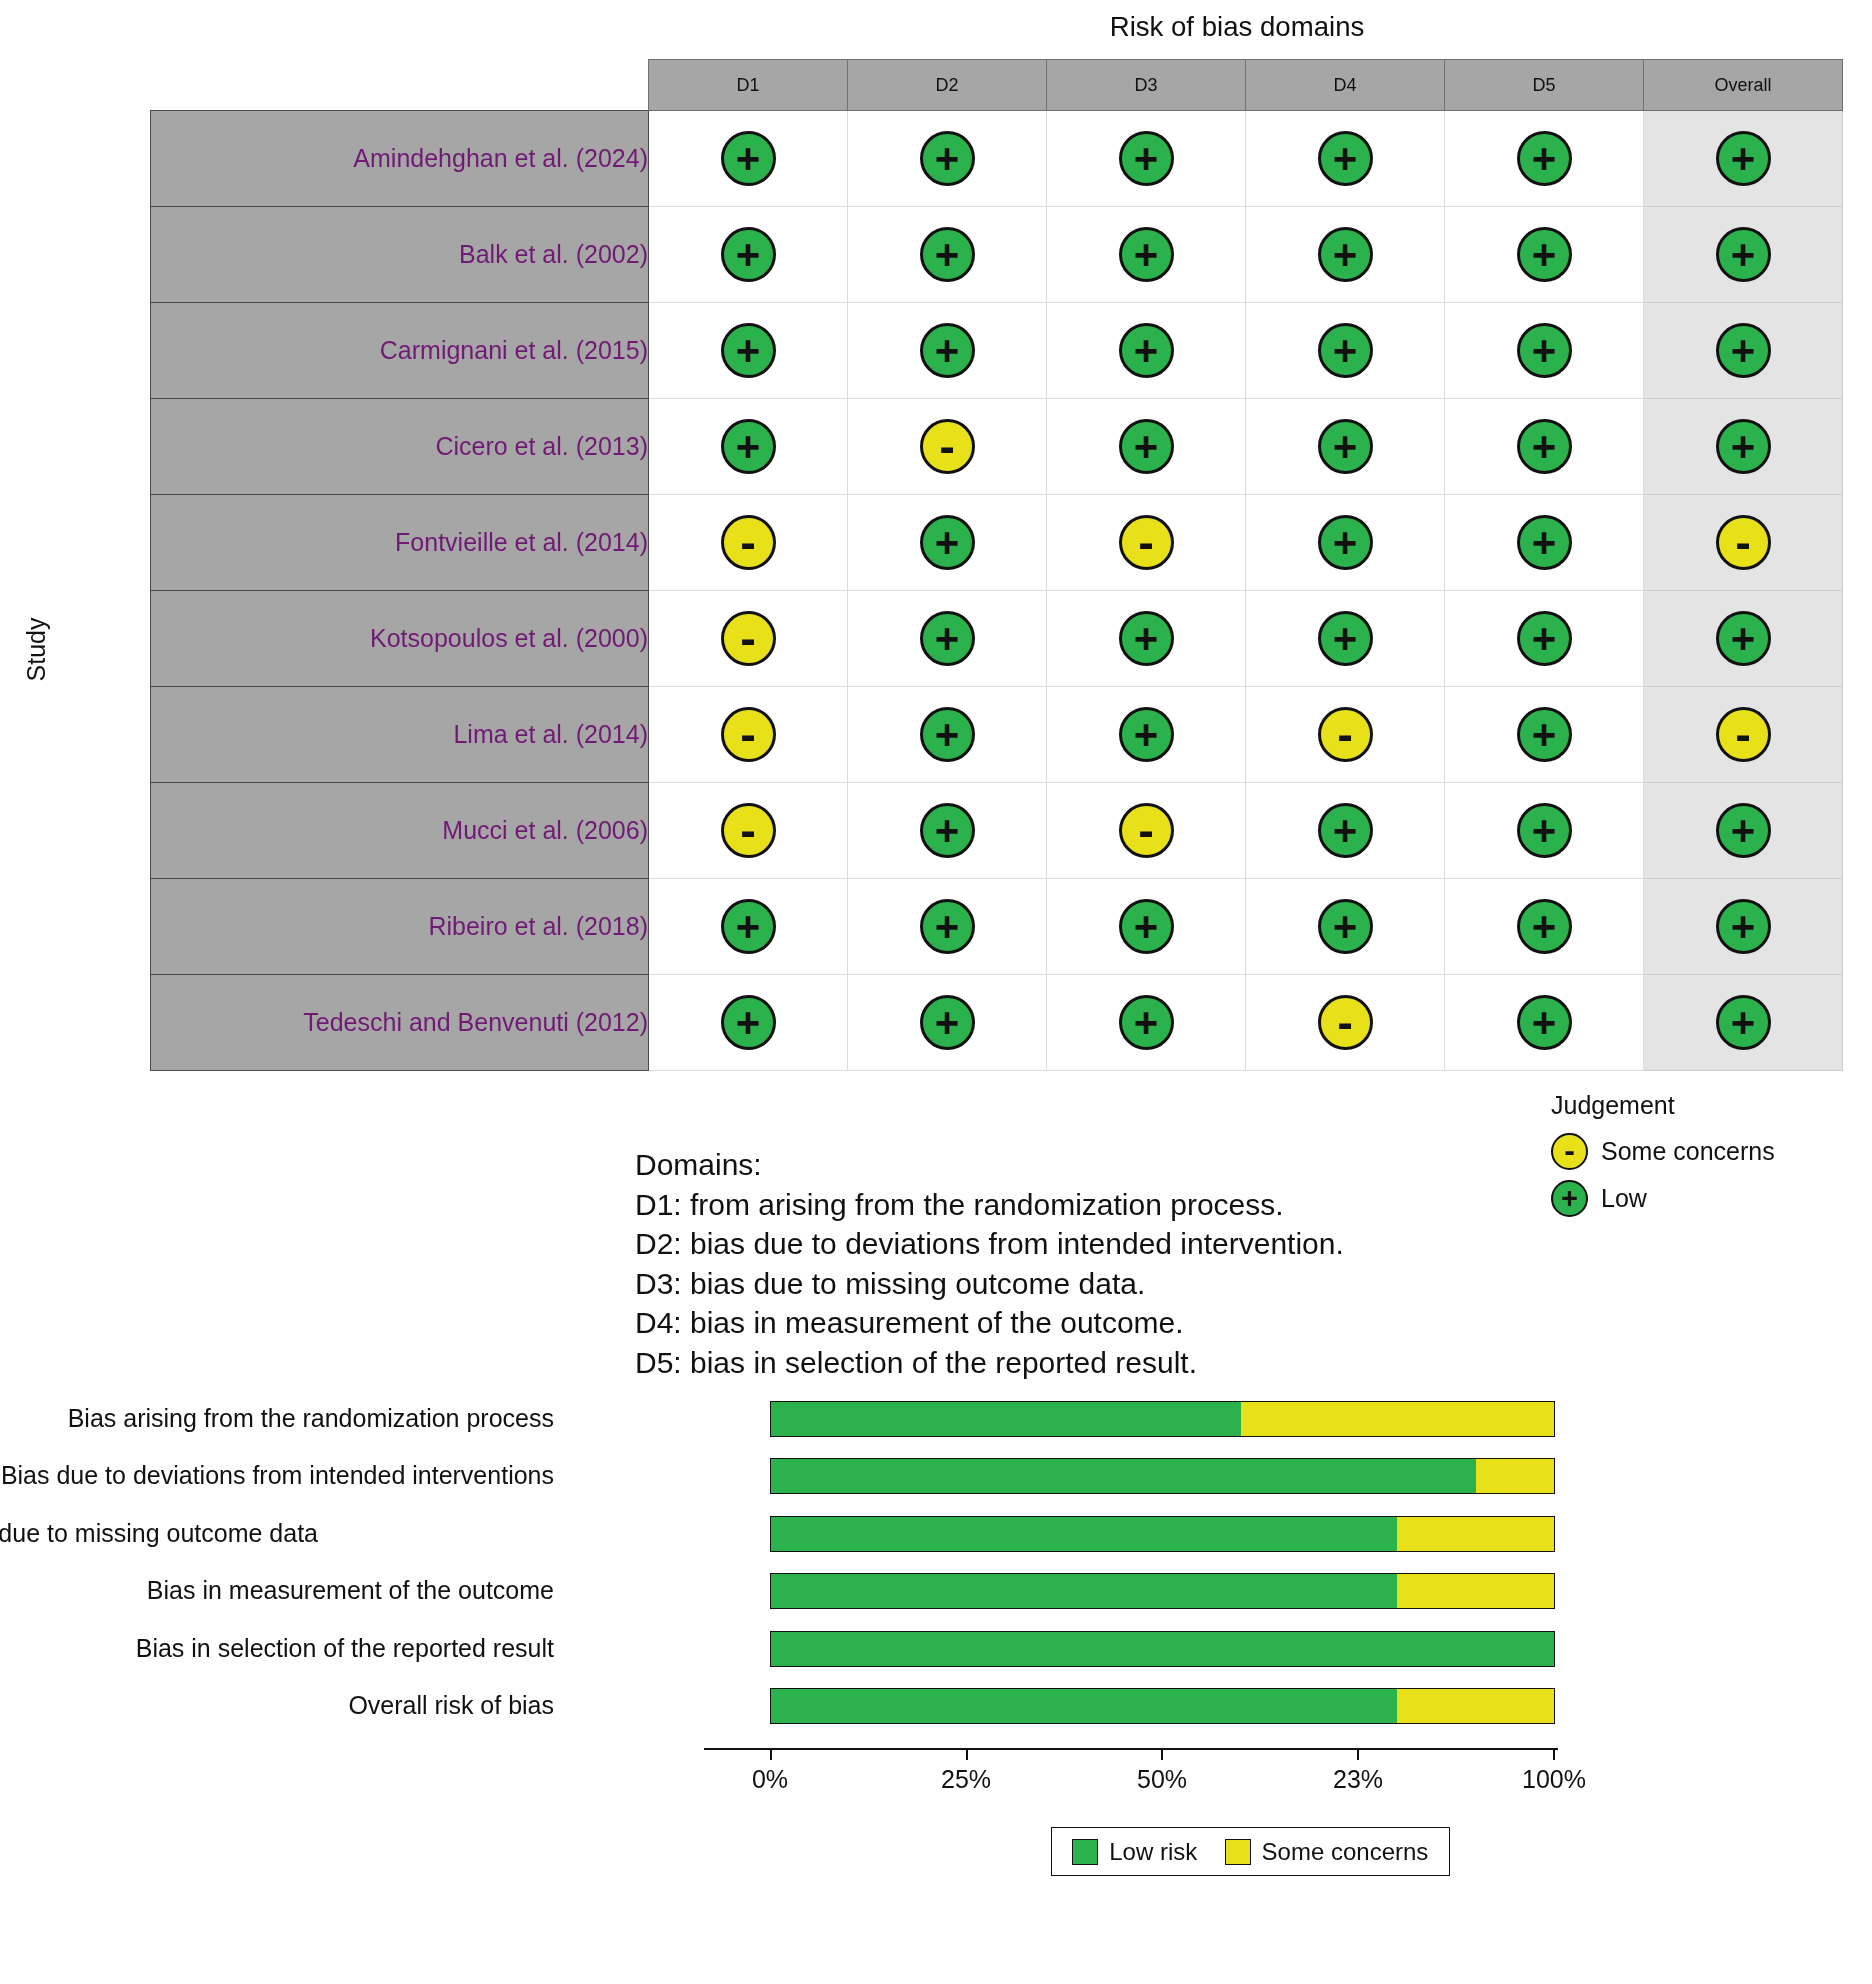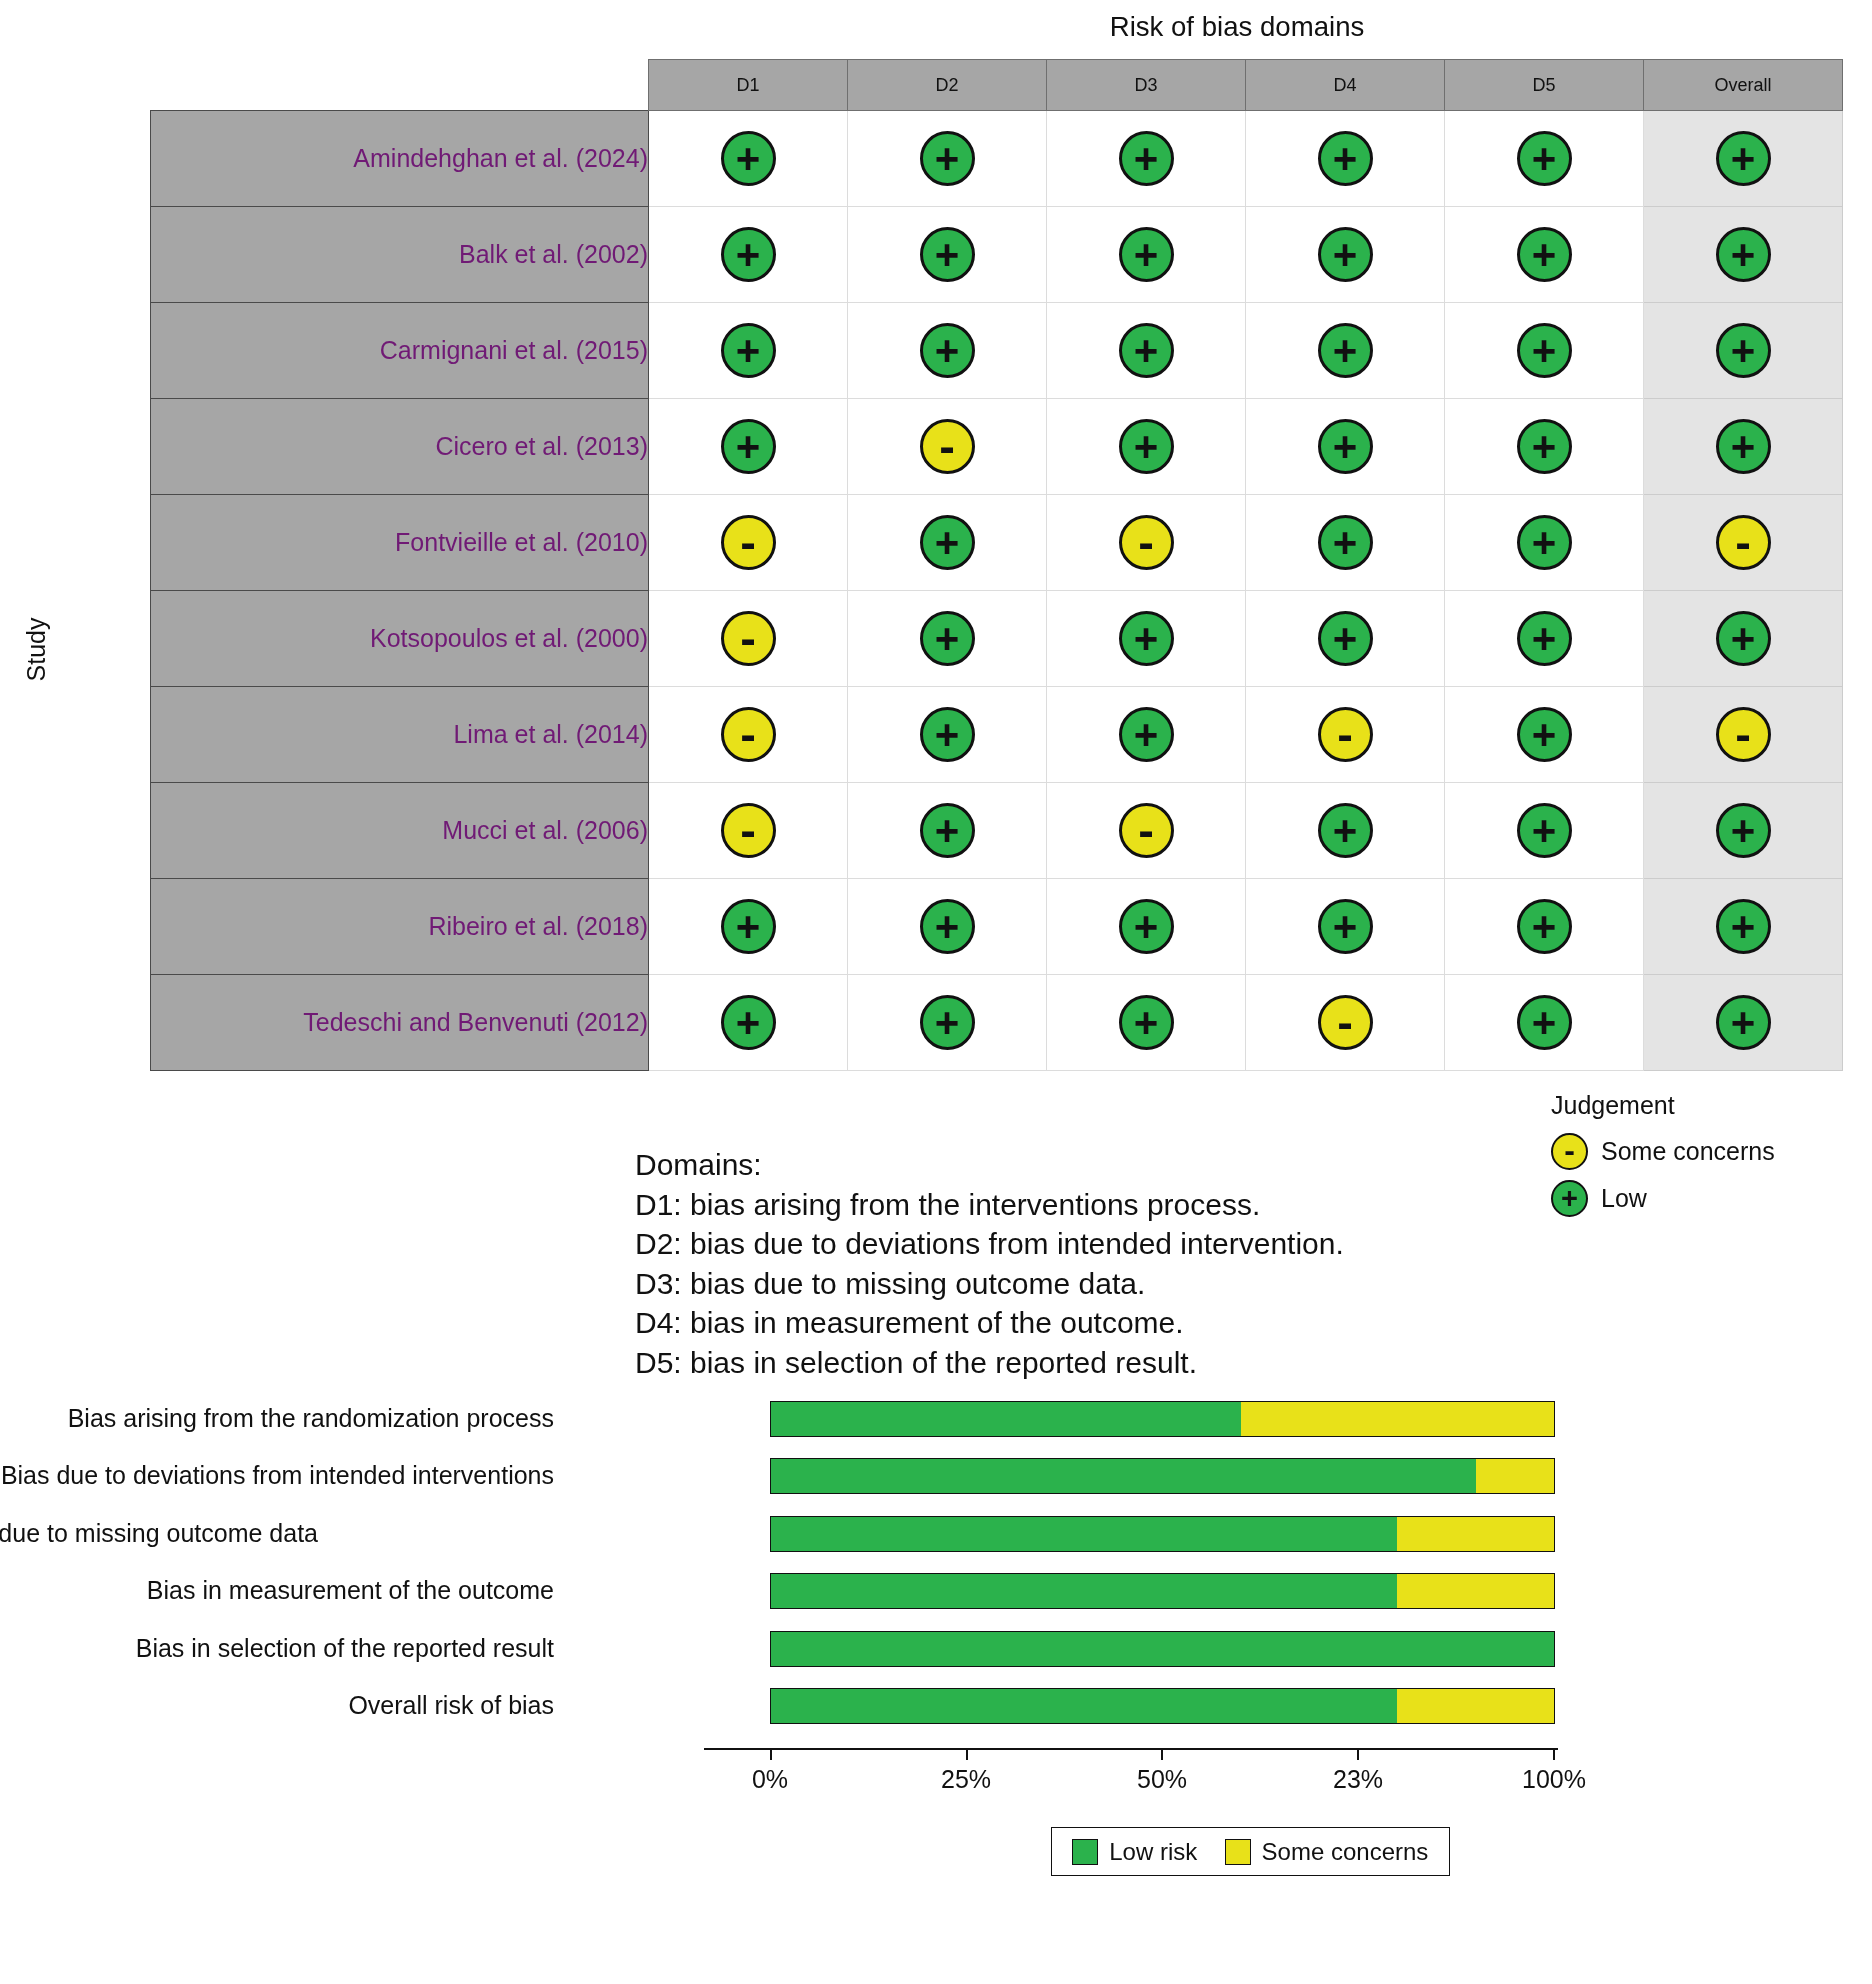--- a/index.html
+++ b/index.html
@@ -305,21 +305,21 @@
         <td class="study-cell">Cicero et al. (2013)</td>
         <td class="judg-cell"><span class="bubble low">+</span></td>
         <td class="judg-cell"><span class="bubble some">-</span></td>
         <td class="judg-cell"><span class="bubble low">+</span></td>
         <td class="judg-cell"><span class="bubble low">+</span></td>
         <td class="judg-cell"><span class="bubble low">+</span></td>
         <td class="judg-cell overall-col"><span class="bubble low">+</span></td>
       </tr>
 
       <tr>
-        <td class="study-cell">Fontvieille et al. (2010)</td>
+        <td class="study-cell">Fontvieille et al. (2014)</td>
         <td class="judg-cell"><span class="bubble some">-</span></td>
         <td class="judg-cell"><span class="bubble low">+</span></td>
         <td class="judg-cell"><span class="bubble some">-</span></td>
         <td class="judg-cell"><span class="bubble low">+</span></td>
         <td class="judg-cell"><span class="bubble low">+</span></td>
         <td class="judg-cell overall-col"><span class="bubble some">-</span></td>
       </tr>
 
       <tr>
         <td class="study-cell">Kotsopoulos et al. (2000)</td>
@@ -368,21 +368,21 @@
         <td class="judg-cell"><span class="bubble low">+</span></td>
         <td class="judg-cell"><span class="bubble some">-</span></td>
         <td class="judg-cell"><span class="bubble low">+</span></td>
         <td class="judg-cell overall-col"><span class="bubble low">+</span></td>
       </tr>
     </tbody>
   </table>
 
   <div class="domains-block">
     <div>Domains:</div>
-    <div>D1: bias arising from the interventions process.</div>
+    <div>D1: from arising from the randomization process.</div>
     <div>D2: bias due to deviations from intended intervention.</div>
     <div>D3: bias due to missing outcome data.</div>
     <div>D4: bias in measurement of the outcome.</div>
     <div>D5: bias in selection of the reported result.</div>
   </div>
 
   <div class="judgement-block">
     <div class="judgement-title">Judgement</div>
     <div class="judg-row">
       <span class="bubble some">-</span>

